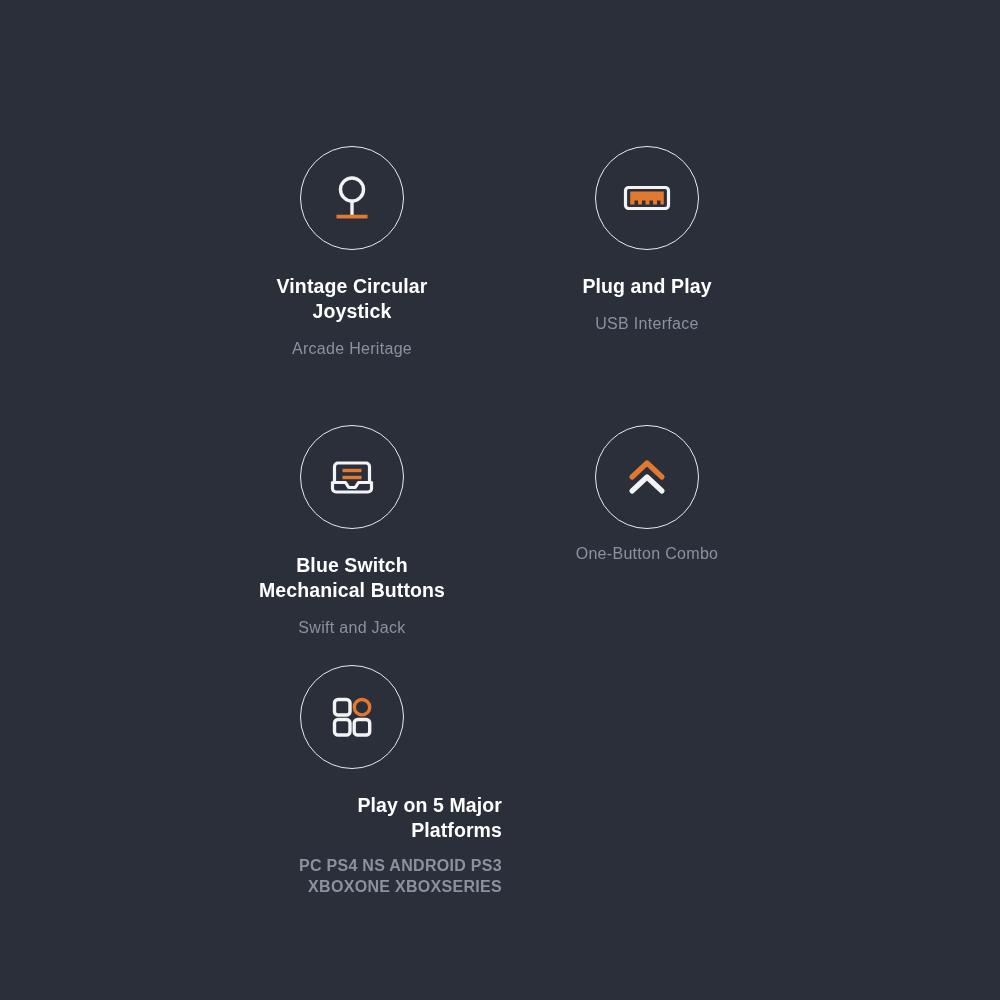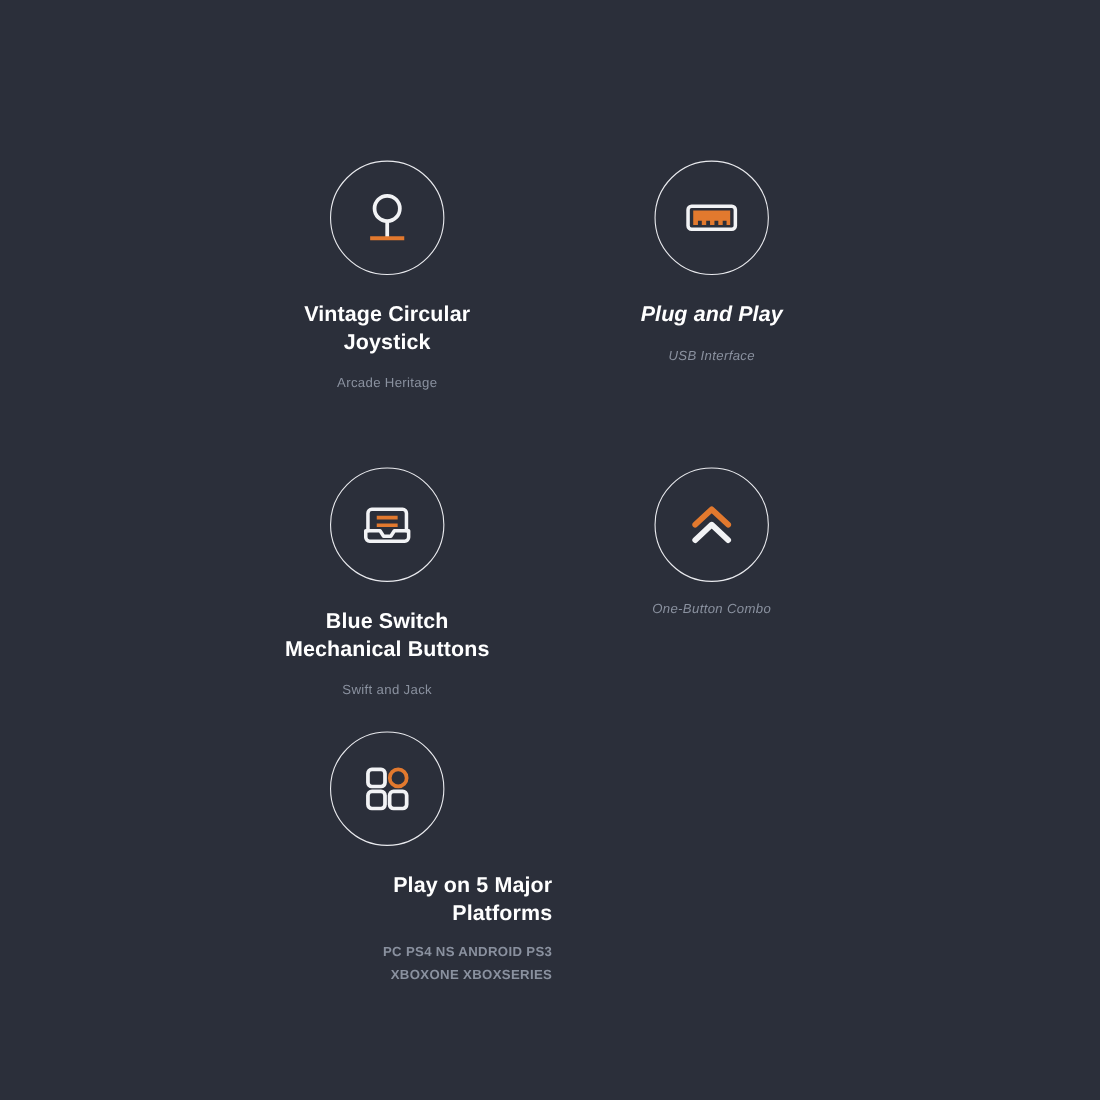--- a/index.html
+++ b/index.html
@@ -19,21 +19,21 @@
     height: 758px;
     box-sizing: border-box;
   }
   .feature-cell {
     position: absolute;
     width: 300px;
     text-align: center;
   }
   
   .col-left  { left: 202px; }
-  .col-right { left: 497px; font-style: italic; }
+  .col-right { left: 497px; }
   
   .row-1 { top: 146px; }
   .row-2 { top: 425px; }
   .row-3 { top: 665px; text-align: right; }
 
   .badge {
     width: 104px;
     height: 104px;
     margin: 0 auto;
     border-radius: 50%;
@@ -50,21 +50,21 @@
     color: #ffffff;
     font-size: 19.5px;
     font-weight: bold;
     line-height: 25px;
     letter-spacing: 0.1px;
     white-space: pre-line;
   }
   .feature-sub {
     margin-top: 14px;
     color: #8a919f;
-    font-size: 12px;
+    font-size: 16px;
     font-weight: normal;
     line-height: 21px;
     letter-spacing: 0.3px;
     white-space: pre-line;
   }
   .feature-sub.tight { margin-top: 12px; font-weight: bold; }
 </style>
 </head>
 <body>
 

